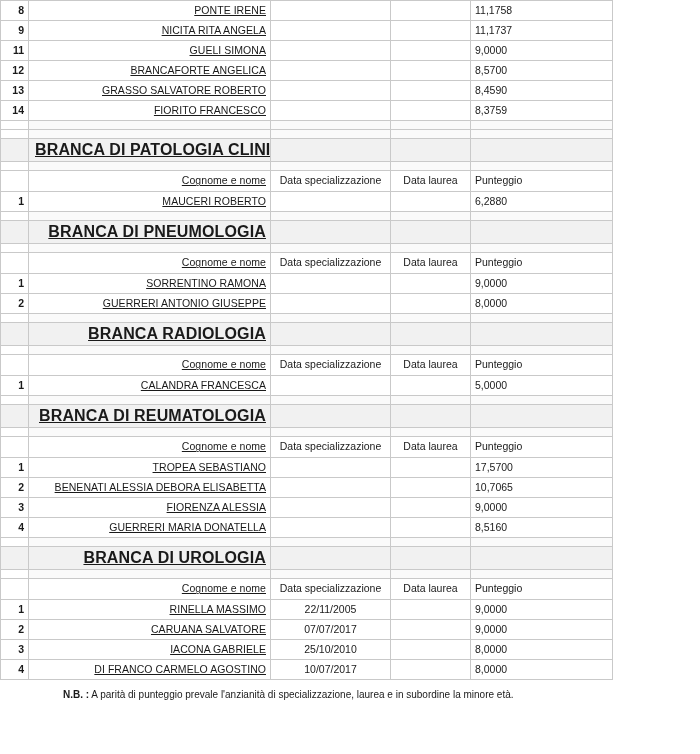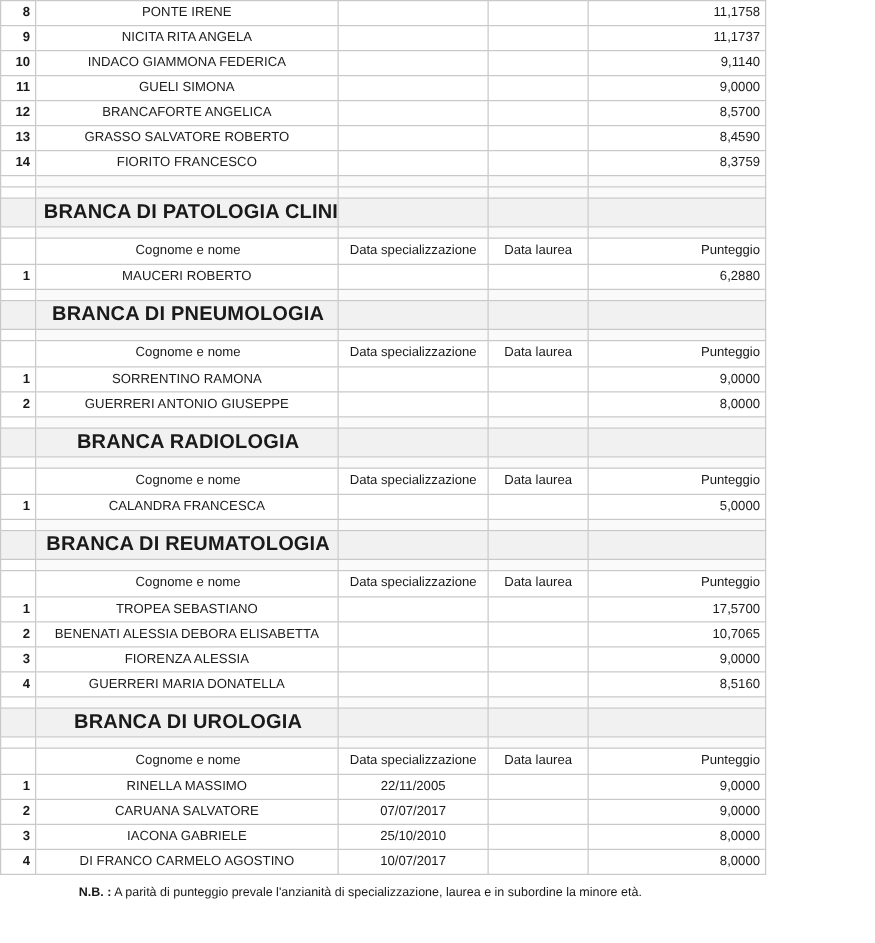--- a/index.html
+++ b/index.html
@@ -44,29 +44,30 @@
   }
   
   td.idx {
     text-align: right;
     font-weight: bold;
     font-size: 10.5px;
     padding-right: 5px;
     border-left: 1px solid #c9c9c9;
   }
   td.name {
-    text-align: center;
+    text-align: right;
     padding-left: 6px;
     letter-spacing: 0.05px;
+    text-decoration: underline;
   }
   td.spec, td.laur {
     text-align: center;
   }
   td.punt {
-    text-align: right;
+    text-align: left;
   }
   tr.row-data td { height: 19px; }
 
   tr.row-head td {
     height: 20px;
     font-size: 10.5px;
     margin-left: 21px;
   }
   tr.row-head td.name { padding-left: 6px; }
 
@@ -120,27 +121,20 @@
           <td class="punt">11,1758</td>
         </tr>
         <tr class="row-data">
           <td class="idx">9</td>
           <td class="name">NICITA RITA ANGELA</td>
           <td class="spec"></td>
           <td class="laur"></td>
           <td class="punt">11,1737</td>
         </tr>
         <tr class="row-data">
-          <td class="idx">10</td>
-          <td class="name">INDACO GIAMMONA FEDERICA</td>
-          <td class="spec"></td>
-          <td class="laur"></td>
-          <td class="punt">9,1140</td>
-        </tr>
-        <tr class="row-data">
           <td class="idx">11</td>
           <td class="name">GUELI SIMONA</td>
           <td class="spec"></td>
           <td class="laur"></td>
           <td class="punt">9,0000</td>
         </tr>
         <tr class="row-data">
           <td class="idx">12</td>
           <td class="name">BRANCAFORTE ANGELICA</td>
           <td class="spec"></td>

